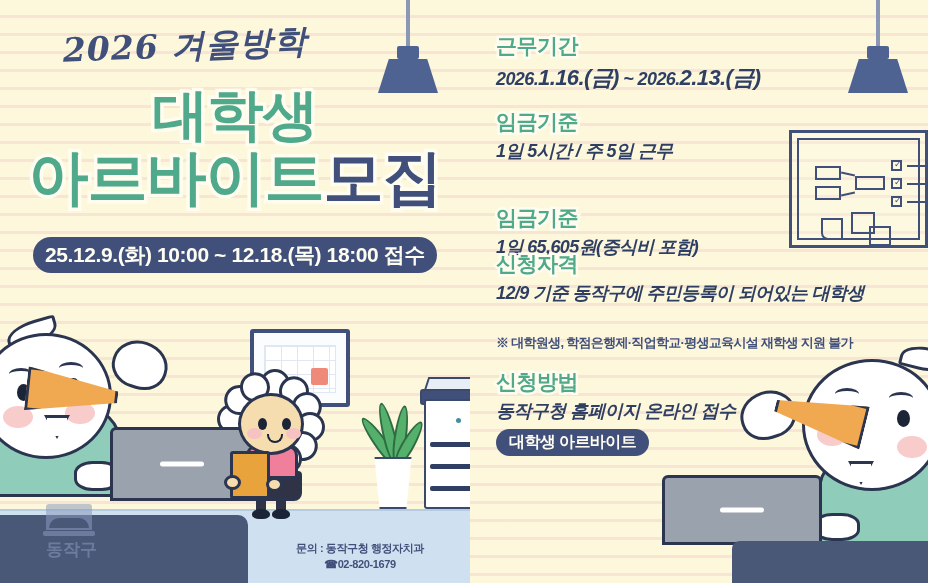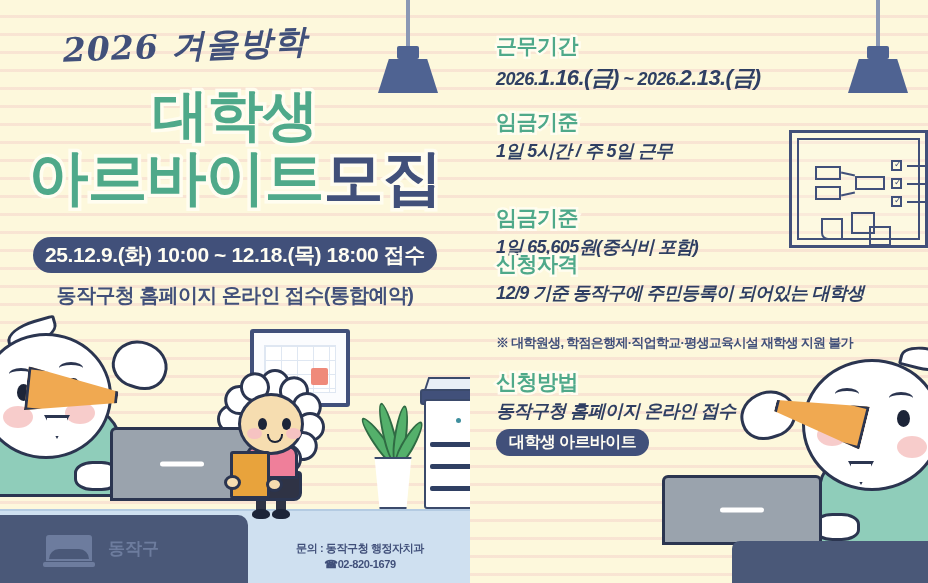--- a/index.html
+++ b/index.html
@@ -86,21 +86,21 @@
   
   #scene { position:absolute; left:0; top:305px; width:470px; height:278px; overflow:hidden; }
   #floor {
     position:absolute; left:0; bottom:0; width:470px; height:74px;
     background:#cfe0f0; border-top:2px solid #b4cbe2;
   }
   #desk-left {
     position:absolute; left:-12px; bottom:0; width:260px; height:68px;
     background:#4a5878; border-radius:10px 10px 0 0;
   }
-  #desk-logo { position:absolute; left:58px; bottom:22px; display:flex; align-items:center; gap:16px; opacity:.55; }
+  #desk-logo { position:absolute; left:58px; bottom:22px; display:flex; gap:8px; opacity:.55;flex-direction:column; }
   #desk-logo .mark {
     width:46px; height:26px; background:#8b9bbd;
     border-radius:3px 3px 0 0; position:relative;
   }
   #desk-logo .mark::after {
     content:""; position:absolute; left:3px; bottom:2px; width:40px; height:10px;
     background:#4a5878; border-radius:40px 40px 0 0;
   }
   #desk-logo .mark::before {
     content:""; position:absolute; left:-3px; bottom:-6px; width:52px; height:5px;
@@ -293,21 +293,20 @@
       <div class="title-line" id="title-line-1">
         <span class="t-green">대학생</span>
       </div>
       <div class="title-line" id="title-line-2">
         <span class="t-green">아르바이트</span><span class="t-navy">모집</span>
       </div>
     </div>
 
     <div id="date-badge">25.12.9.(화) 10:00 ~ 12.18.(목) 18:00 접수</div>
 
-    <div id="apply-note">동작구청 홈페이지 온라인 접수(통합예약)</div>
 
     <div id="scene">
 
       <div id="wall-calendar">
         <div class="grid"></div>
         <div class="mark-day"></div>
       </div>
 
       <div id="plant">
         <div class="leaf l1"></div>

